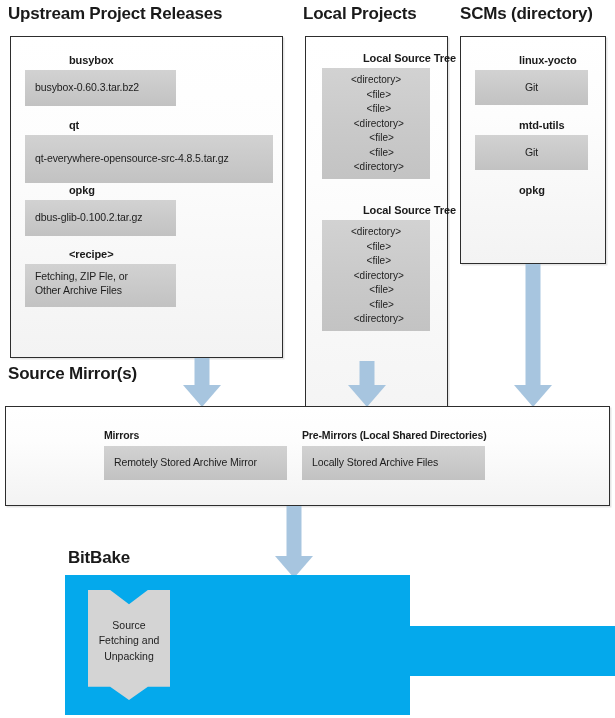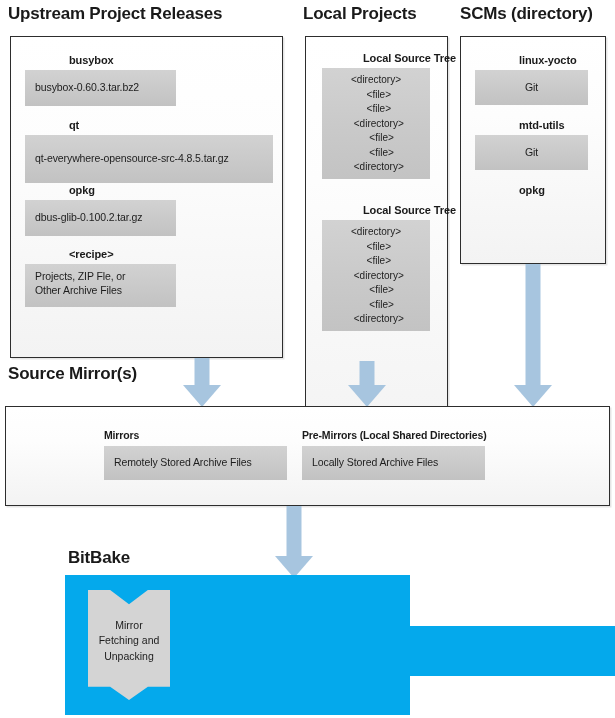--- a/index.html
+++ b/index.html
@@ -148,21 +148,21 @@
   <div class="abs chip" style="left:14px; top:33px; width:151px; height:36px;">busybox-0.60.3.tar.bz2</div>
 
   <div class="abs item-label" style="left:14px; top:82px;">qt</div>
   <div class="abs chip" style="left:14px; top:98px; width:248px; height:48px;">qt-everywhere-opensource-src-4.8.5.tar.gz</div>
 
   <div class="abs item-label" style="left:14px; top:147px;">opkg</div>
   <div class="abs chip" style="left:14px; top:163px; width:151px; height:36px;">dbus-glib-0.100.2.tar.gz</div>
 
   <div class="abs item-label" style="left:14px; top:211px;">&lt;recipe&gt;</div>
   <div class="abs chip multiline" id="chip-recipe" style="left:14px; top:227px; width:151px; height:43px;">
-      <div>Projects, ZIP Fle, or</div>
+      <div>Fetching, ZIP Fle, or</div>
       <div>Other Archive Files</div>
     </div>
 </div>
 
 <div class="abs panel" id="panel-local" style="left:305px; top:36px; width:143px; height:412px;">
 
   <div class="abs item-label" style="left:13px; top:15px;">Local Source Tree</div>
   <div class="abs tree-chip" id="tree-chip-1" style="left:16px; top:31px; width:108px; height:111px;">
       <div class="tree-line" style="text-align: center; white-space: pre;">&lt;directory&gt;</div>
       <div class="tree-line" style="text-align: center; white-space: pre;">  &lt;file&gt;</div>
@@ -209,35 +209,35 @@
 <div class="arrow" style="left:514px; top:264px; width:38px; height:143px;">
   <div class="shaft" style="width:15px; height:122px;"></div>
   <div class="head"></div>
 </div>
 
 <div class="abs col-heading" style="left:8px; top:364px;">Source Mirror(s)</div>
 
 <div class="abs panel" id="panel-source-mirrors" style="left:5px; top:406px; width:605px; height:100px;">
 
   <div class="abs mirror-label" style="left:98px; top:22px;">Mirrors</div>
-  <div class="abs chip" style="left:98px; top:39px; width:183px; height:34px;">Remotely Stored Archive Files</div>
+  <div class="abs chip" style="left:98px; top:39px; width:183px; height:34px;">Remotely Stored Archive Mirror</div>
 
   <div class="abs mirror-label" style="left:296px; top:22px;">Pre-Mirrors (Local Shared Directories)</div>
   <div class="abs chip" style="left:296px; top:39px; width:183px; height:34px;">Locally Stored Archive Files</div>
 </div>
 
 <div class="arrow" style="left:275px; top:506px; width:38px; height:72px;">
   <div class="shaft" style="width:15px; height:50px;"></div>
   <div class="head"></div>
 </div>
 
 <div class="abs col-heading" style="left:68px; top:548px;">BitBake</div>
 
 <div id="bitbake-shape" style="left:65px; top:575px; width:345px; height:140px;"></div>
 <div id="bitbake-tail" style="left:410px; top:626px; width:205px; height:50px;"></div>
 
 <div class="chevron" id="chevron-fetch" style="left:88px; top:590px; width:82px; height:110px;">
   <div class="chevron-text">
-      <div>Mirror</div>
+      <div>Source</div>
       <div>Fetching and</div>
       <div>Unpacking</div>
     </div>
 </div>
 
 </body></html>

